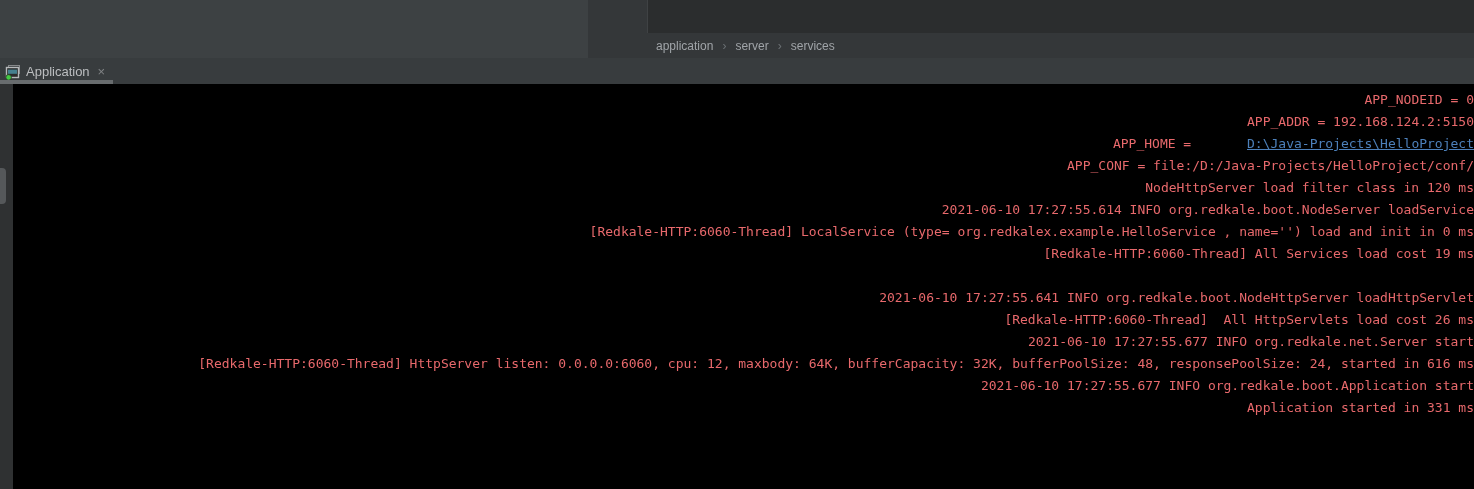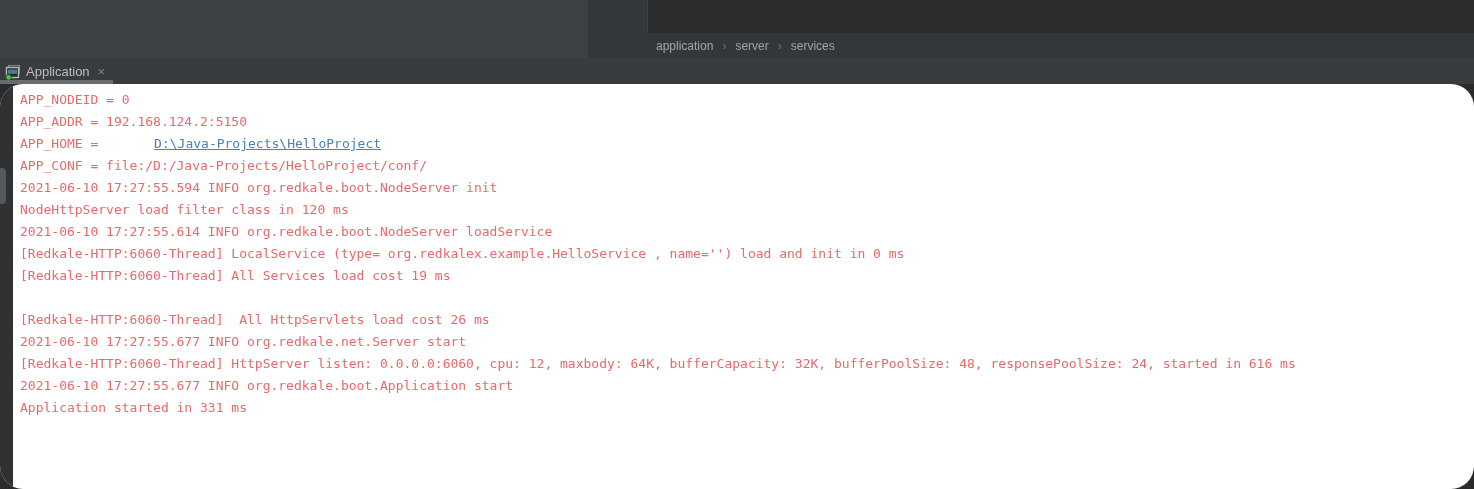--- a/index.html
+++ b/index.html
@@ -2,21 +2,21 @@
 <html><head>
 <meta charset="utf-8">
 <style>
   * { margin: 0; padding: 0; box-sizing: border-box; }
   html, body { width: 1474px; height: 489px; overflow: hidden; }
   body {
     font-family: "Liberation Sans", sans-serif;
     background: #2b2b2b;
     position: relative;
   }
-  .app { position: absolute; inset: 0; width: 1474px; height: 489px; }
+  .app { position: absolute; inset: 0; width: 1474px; height: 489px; text-align: right; }
 
   
   .editor-panel {
     position: absolute; left: 0; top: 0; width: 588px; height: 58px;
     background: #3d4143;
   }
   .top-right {
     position: absolute; left: 588px; top: 0; right: 0; height: 58px;
     background: #2b2d2e;
   }
@@ -53,21 +53,21 @@
     cursor: pointer;
   }
   .tab-underline {
     position: absolute; left: 0; bottom: 0; width: 113px; height: 4px;
     background: #686c6e;
   }
 
   
   .console {
     position: absolute; left: 0; top: 84px; width: 1474px; height: 405px;
-    background: #ffffff; overflow: hidden; border-radius: 23px;
+    background: #000000; overflow: hidden;
   }
   .console-gutter {
     position: absolute; left: 0; top: 0; width: 13px; height: 100%;
     background: #2f3132;
   }
   .gutter-thumb {
     position: absolute; left: 0; top: 84px; width: 6px; height: 36px;
     background: #55585a; border-radius: 0 4px 4px 0;
     cursor: pointer;
   }
@@ -118,26 +118,26 @@
   </div>
 
   <div class="console">
     <div class="console-gutter"></div>
     <div class="gutter-thumb"></div>
     <div class="console-lines" id="console-lines">
         <div class="console-line">APP_NODEID = 0</div>
         <div class="console-line">APP_ADDR = 192.168.124.2:5150</div>
         <div class="console-line"><span>APP_HOME = </span><span class="console-link">D:\Java-Projects\HelloProject</span></div>
         <div class="console-line">APP_CONF = file:/D:/Java-Projects/HelloProject/conf/</div>
-        <div class="console-line">2021-06-10 17:27:55.594 INFO org.redkale.boot.NodeServer init</div>
         <div class="console-line">NodeHttpServer load filter class in 120 ms</div>
         <div class="console-line">2021-06-10 17:27:55.614 INFO org.redkale.boot.NodeServer loadService</div>
         <div class="console-line">[Redkale-HTTP:6060-Thread] LocalService (type= org.redkalex.example.HelloService , name='') load and init in 0 ms</div>
         <div class="console-line">[Redkale-HTTP:6060-Thread] All Services load cost 19 ms</div>
         <div class="console-line">&nbsp;</div>
+        <div class="console-line">2021-06-10 17:27:55.641 INFO org.redkale.boot.NodeHttpServer loadHttpServlet</div>
         <div class="console-line">[Redkale-HTTP:6060-Thread]  All HttpServlets load cost 26 ms</div>
         <div class="console-line">2021-06-10 17:27:55.677 INFO org.redkale.net.Server start</div>
         <div class="console-line">[Redkale-HTTP:6060-Thread] HttpServer listen: 0.0.0.0:6060, cpu: 12, maxbody: 64K, bufferCapacity: 32K, bufferPoolSize: 48, responsePoolSize: 24, started in 616 ms</div>
         <div class="console-line">2021-06-10 17:27:55.677 INFO org.redkale.boot.Application start</div>
         <div class="console-line">Application started in 331 ms</div>
       </div>
   </div>
 
 </div>
 

